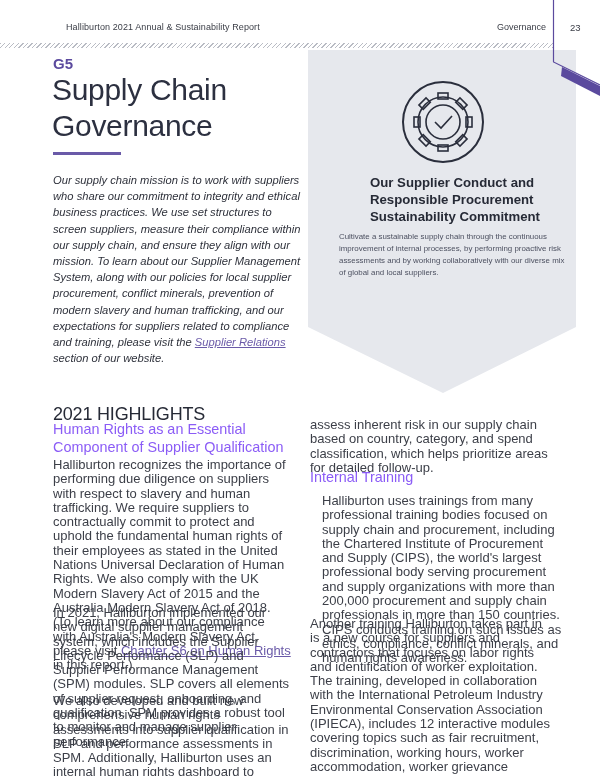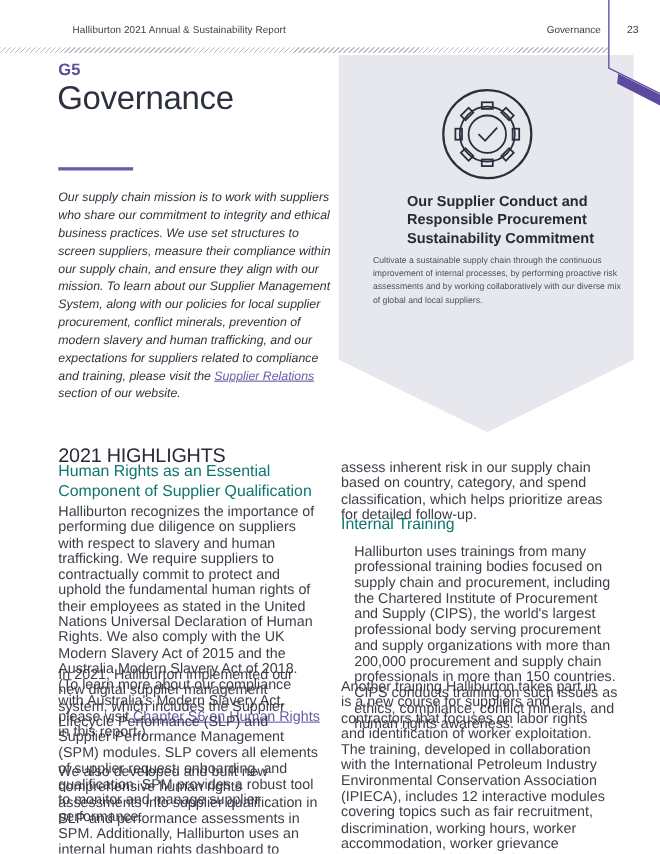--- a/index.html
+++ b/index.html
@@ -22,21 +22,21 @@
   .title-rule { left:53px; top:152px; width:68px; height:2.5px; background:#6a5aa8; }
   .intro {
     left:53px; top:172px; width:250px; font-size:11.2px; line-height:16.2px;
     font-style:italic; color:#2e313b;
   }
   .link { color:#6a5aa8; text-decoration:underline;text-align:right; }
   .icon-wrap { left:400px; top:79px; width:86px; height:86px; }
   .commit-title { left:339px; top:174px; width:230px; font-size:13.2px; line-height:17px; font-weight:bold; color:#262a36;margin-left:31px; }
   .commit-body { left:339px; top:231px; width:232px; font-size:7.9px; line-height:12px; color:#4c5060; }
   .highlights { left:53px; top:404px; font-size:18px; color:#262a36; letter-spacing:-0.2px; }
-  .sub-h { font-size:14.4px; line-height:18px; color:#0f766e; }
+  .sub-h { font-size:14.4px; line-height:18px; color:#8b5cf6; }
   .h-human { left:53px; top:420px; width:250px; }
   .body-txt { font-size:13px; line-height:14.3px; color:#3c3f48; }
   .p1 { left:53px; top:434px; width:238px;margin-top:24px; }
   .p2 { left:53px; top:594px; width:238px;margin-top:12px; }
   .p3 { left:53px; top:694px; width:238px; }
   .rp1 { left:310px; top:418px; width:240px; }
   .h-training { left:310px; top:468px; }
   .rp2 { left:322px; top:494px; width:240px; }
   .rp3 { left:310px; top:617px; width:240px; }
 </style>
@@ -53,20 +53,21 @@
   <polyline points="553.5,0 553.5,62 600,85" fill="none" stroke="#5b4a9e" stroke-width="1.2"></polyline>
   <polygon points="562,67 600,86 600,96 561,76" fill="#5b4a9e"></polygon>
 </svg>
 
 <div class="abs header-left">Halliburton 2021 Annual &amp; Sustainability Report</div>
 <div class="abs header-section">Governance</div>
 <div class="abs header-page">23</div>
 
 <div class="abs code">G5</div>
 <div class="abs title">
+  <div>Supply Chain</div>
   <div>Governance</div>
 </div>
 <div class="abs title-rule"></div>
 
 <div class="abs intro"><span>Our supply chain mission is to work with suppliers who share our commitment to integrity and ethical business practices. We use set structures to screen suppliers, measure their compliance within our supply chain, and ensure they align with our mission. To learn about our Supplier Management System, along with our policies for local supplier procurement, conflict minerals, prevention of modern slavery and human trafficking, and our expectations for suppliers related to compliance and training, please visit the </span><span class="link">Supplier Relations</span><span> section of our website.</span></div>
 
 <div class="abs icon-wrap">
   <svg width="86" height="86" viewBox="0 0 86 86" fill="none" stroke="#2a2e3c" stroke-width="2">
     <circle cx="43" cy="43" r="40"></circle>
     <g stroke-width="1.6">

